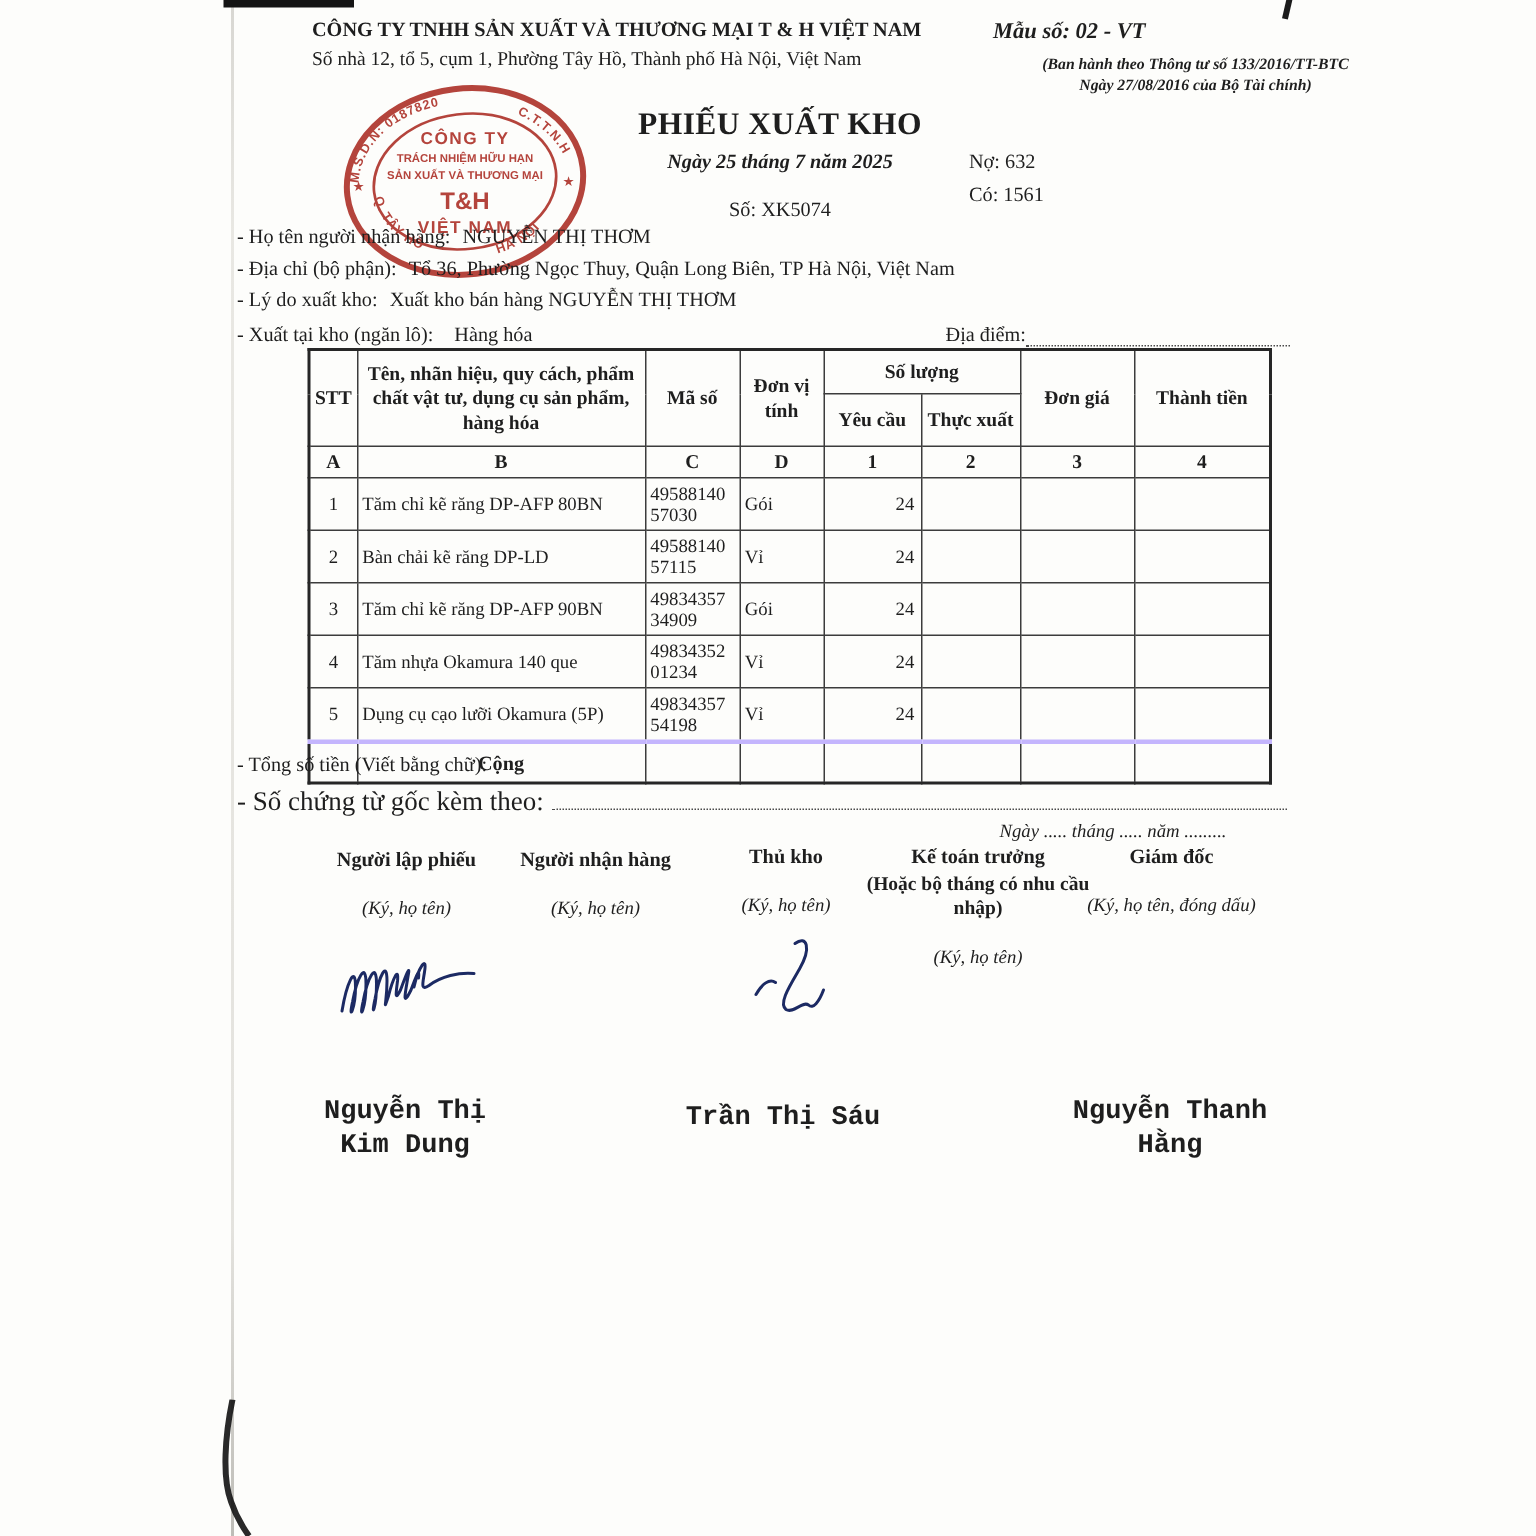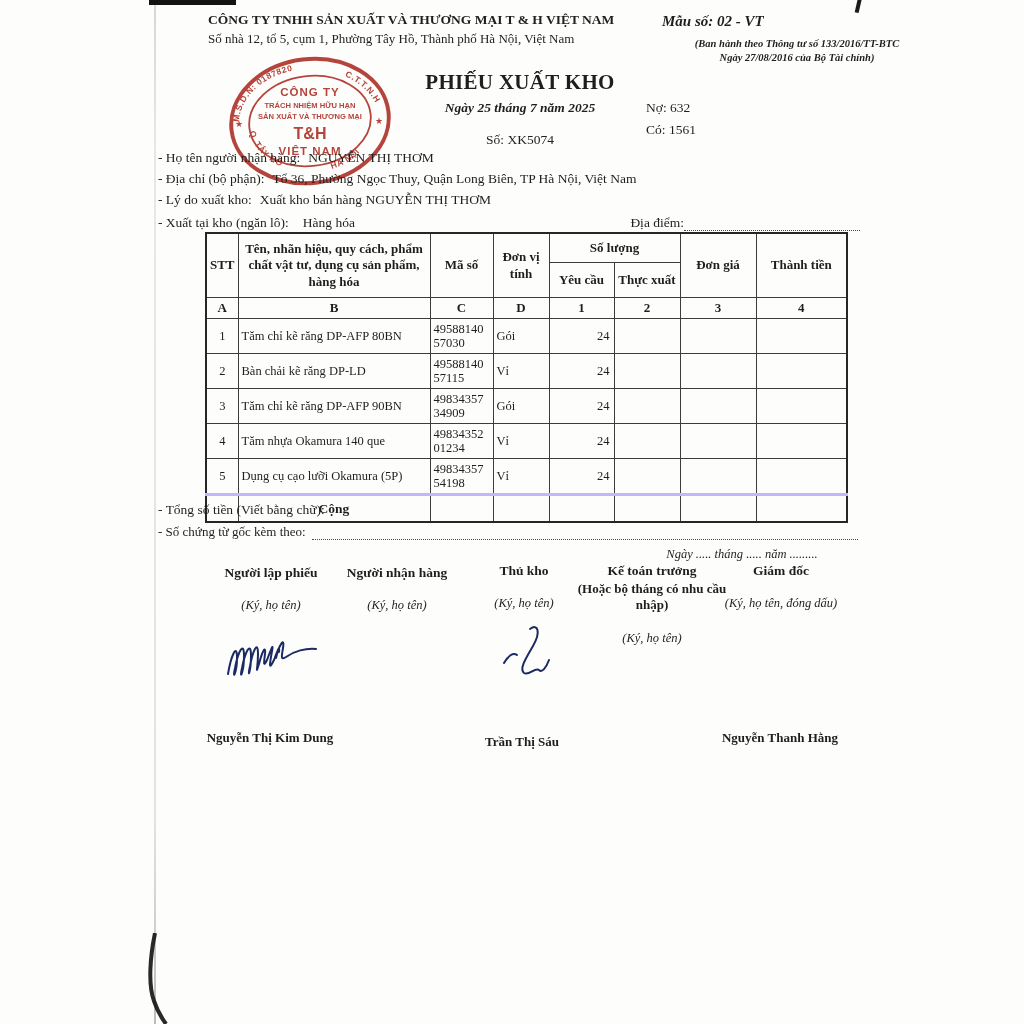--- a/index.html
+++ b/index.html
@@ -45,29 +45,29 @@
   tr.data td { height:32px; font-size:12.5px; }
   tr.data + tr.data td { border-top:1px dotted #8a8a8a; }
   td.c-stt { text-align:center; }
   td.c-code { word-break:break-all; line-height:1.15; font-size:12.5px; }
   td.c-qty { text-align:right; padding-right:4px; }
   tr.total td { height:23px; border-top:3px solid #c4b5fd;margin-top:39px; }
   tr.total .t-label { font-weight:bold; text-align:center; font-size:13.5px; }
 
   
   .sum-line { left:158px; font-size:13.5px; }
-  .docs-line { left:158px; top:524px; width:700px; display:flex; align-items:flex-end; font-size:13px; }
+  .docs-line { left:158px; top:524px; width:700px; display:flex; font-size:18px; }
   .date-line { left:622px; top:547px; width:240px; text-align:center; font-style:italic; font-size:12.5px; }
 
   
   .sig-col { text-align:center; }
   .sig-title { font-weight:bold; font-size:13.5px; line-height:1.2; }
   .sig-sub2 { font-weight:bold; font-size:13px; line-height:1.25; margin-top:2px; }
   .sig-sub { font-style:italic; font-size:12.5px; margin-top:17px; }
-  .sig-name { font-weight:bold; font-size:13px; line-height:1.3; text-align:center; }
+  .sig-name { font-weight:bold; font-size:18px; line-height:1.3; text-align:center;font-family:Liberation Mono, monospace; }
 
   .stamp { left:224px; top:52px; mix-blend-mode:multiply; opacity:.92; }
   .stamp text { font-family:"Liberation Sans","DejaVu Sans",sans-serif; }
   .sig-ink { stroke:#1c2a63; fill:none; stroke-width:2; stroke-linecap:round; stroke-linejoin:round; }
 </style>
 </head>
 <body>
 
 <div class="page">
 

